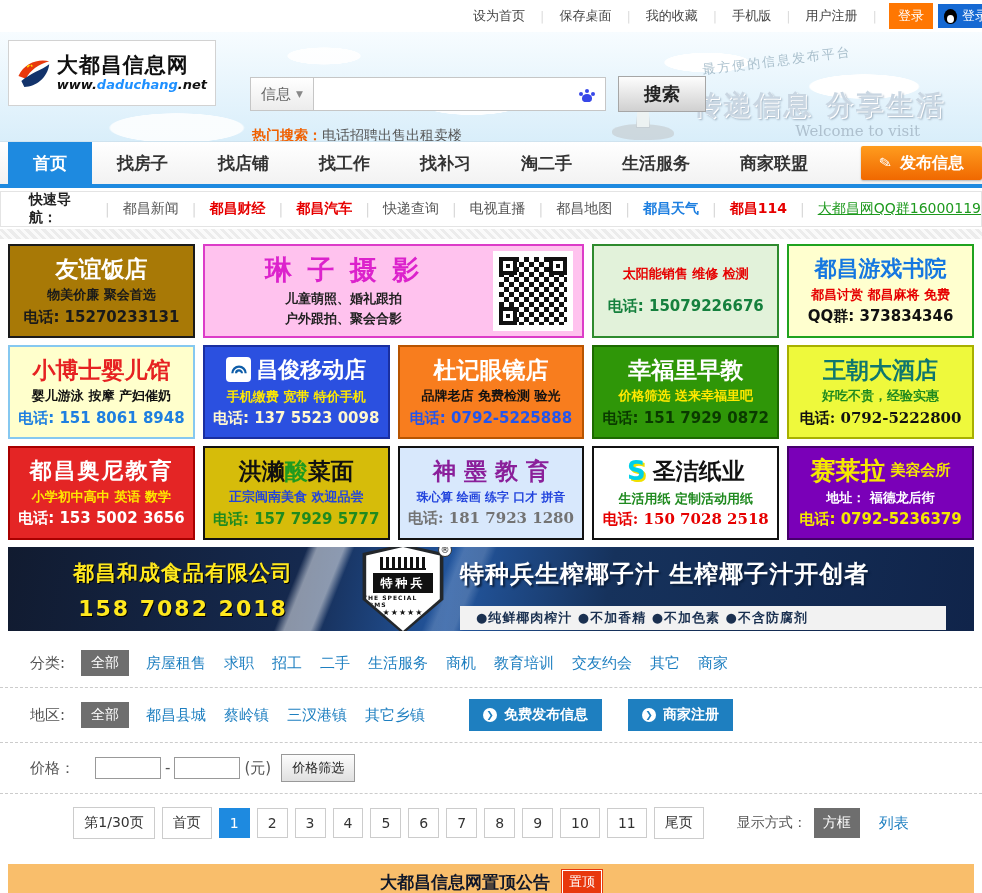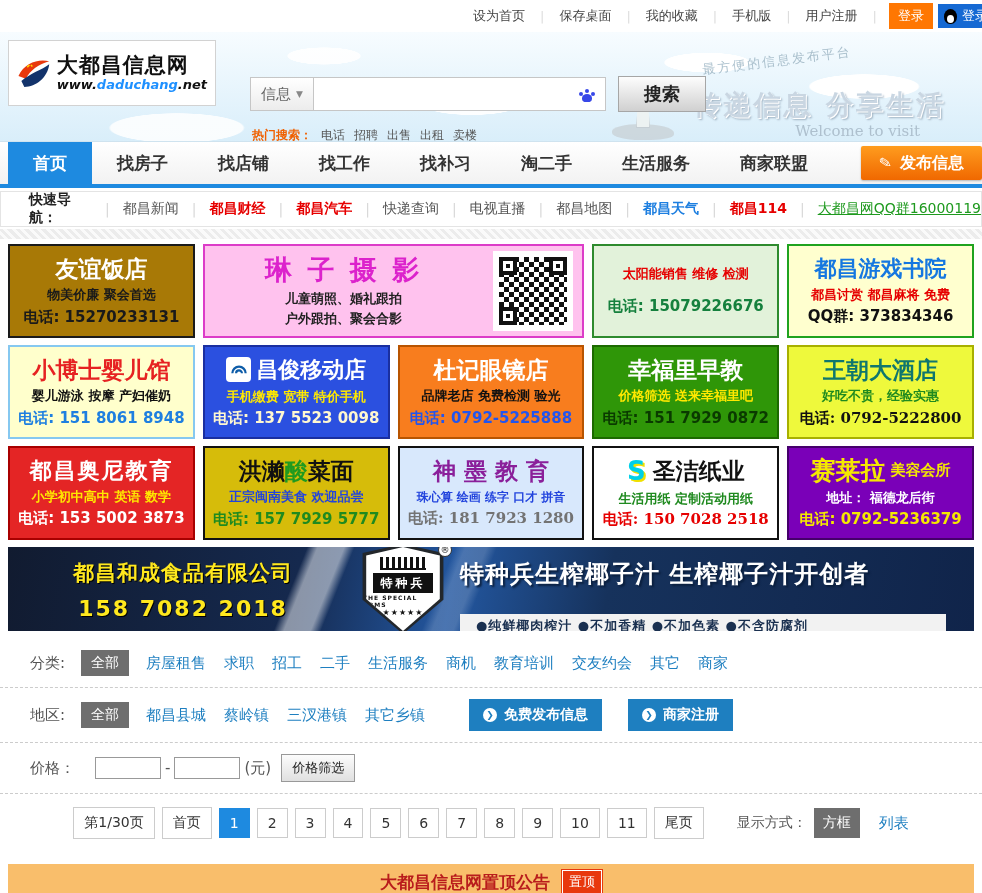--- a/index.html
+++ b/index.html
@@ -34,21 +34,21 @@
   .site-url .mid { color:#1E90FF; }
   .search-row { position:absolute; left:250px; top:44px; display:flex; align-items:center; }
   .search-cat { width:64px; height:34px; border:1px solid #C6C6C6; background:linear-gradient(#fff,#ECECEC); color:#666; font-size:15px; display:flex; align-items:center; justify-content:center; gap:5px; cursor:pointer; }
   .search-cat .caret { font-size:9px; color:#888; }
   .search-input { width:292px; height:34px; border:1px solid #C6C6C6; border-left:none; background:#fff; position:relative; }
   .search-input input { width:100%; height:100%; border:none; outline:none; padding:0 34px 0 8px; font-size:14px; background:transparent; }
   .paw { position:absolute; right:10px; top:11px; width:16px; height:13px; }
   .paw::before { content:""; position:absolute; bottom:0; left:3px; width:10px; height:8px; background:#3848E8; border-radius:50% 50% 42% 42%; }
   .paw::after { content:""; position:absolute; top:3px; left:0; width:4px; height:4px; border-radius:50%; background:#3848E8; box-shadow:6px -3px 0 #3848E8, 12px 0 0 #3848E8; }
   .search-btn { width:88px; height:36px; margin-left:12px; background:linear-gradient(#FDFDFD,#D0D0D0); border:1px solid #A6A6A6; font-size:18px; font-weight:700; color:#222; cursor:pointer; }
-  .hot-row { position:absolute; left:252px; top:95px; font-size:12px; color:#555; display:flex; gap:9px; }
+  .hot-row { position:absolute; left:252px; top:95px; font-size:14px; color:#555; display:flex; }
   .hot-label { color:#F06000; font-weight:700; }
   .hot-link { cursor:pointer; }
 
   .slogan-small { position:absolute; right:130px; top:20px; color:#A9BFCC; font-size:13px; letter-spacing:2px; transform:rotate(-7deg); }
   .slogan-big { position:absolute; right:36px; top:55px; font-size:27px; font-weight:900; letter-spacing:3px; color:#C9D6E2; text-shadow:1px 1px 0 #fff, 2px 2px 2px #9FB2C2; }
   .slogan-en { position:absolute; right:62px; top:90px; font-family:"DejaVu Serif","Liberation Serif",serif; font-size:15px; color:#AEC0CE; }
   .lighthouse { position:absolute; left:608px; top:48px; width:70px; height:60px; opacity:.65; }
   .lh-tower { position:absolute; left:28px; top:8px; width:14px; height:40px; background:#F4F4EE; border:1px solid #B9BDC0; clip-path:polygon(22% 0,78% 0,100% 100%,0 100%); }
   .lh-dome { position:absolute; left:30px; top:2px; width:10px; height:7px; background:#DADEE0; border-radius:50% 50% 0 0; }
   .lh-rock { position:absolute; left:4px; top:44px; width:62px; height:16px; background:#C6CCD0; border-radius:50% 60% 40% 50%; }
@@ -103,21 +103,21 @@
   .shield { position:absolute; left:352px; top:-3px; width:86px; height:90px; z-index:2; }
   .shield-outer { position:absolute; inset:0; background:#23272B; clip-path:polygon(50% 0%,97% 10%,97% 62%,50% 100%,3% 62%,3% 10%); }
   .shield-inner { position:absolute; inset:3px; background:#fff; clip-path:polygon(50% 0%,96% 10%,96% 62%,50% 100%,4% 62%,4% 10%); display:flex; flex-direction:column; align-items:center; padding-top:10px; }
   .figs { width:46px; height:13px; background:repeating-linear-gradient(90deg,#111 0 3px,transparent 3px 6px); border-bottom:2px solid #111; }
   .sband { background:#111; color:#fff; font-size:12px; font-weight:900; letter-spacing:3px; width:74%; text-align:center; padding:2px 0 1px; margin-top:3px; }
   .sarms { font-size:6px; color:#111; letter-spacing:1px; margin-top:1px; font-weight:700; }
   .sstars { font-size:8px; color:#111; letter-spacing:1px; }
   .reg-mark { position:absolute; right:-6px; top:-1px; width:14px; height:14px; border-radius:50%; background:#fff; color:#111; font-size:9px; display:flex; align-items:center; justify-content:center; border:1px solid #333; }
   .banner-right { position:absolute; left:452px; right:8px; top:11px; }
   .b-headline { font-size:24px; font-weight:900; white-space:nowrap; letter-spacing:1px; text-shadow:2px 2px 2px #0A1E3C; }
-  .b-subline { margin-top:24px; background:#F2F2F2; color:#1A3050; font-size:13px; font-weight:700; padding:3px 8px 3px 16px; width:96%; letter-spacing:1px; }
+  .b-subline { margin-top:16px; background:#F2F2F2; color:#1A3050; font-size:13px; font-weight:700; padding:3px 8px 3px 16px; width:96%; letter-spacing:1px; }
 
   
   .frow { display:flex; align-items:center; padding:11px 0 11px 30px; border-bottom:1px dashed #CCC; font-size:15px; }
   .flabel { color:#555; margin-right:16px; white-space:nowrap; }
   .fall { background:#6E6E6E; color:#fff; padding:4px 10px; margin-right:17px; font-size:14px; cursor:pointer; }
   .flink { color:#1E7FC0; margin-right:18px; cursor:pointer; white-space:nowrap; }
   .fbtn { background:#1E7FC0; color:#fff; font-size:14px; font-weight:700; padding:7px 14px; margin-left:26px; display:inline-flex; align-items:center; gap:7px; cursor:pointer; }
   .fbtn-icon { width:14px; height:14px; border-radius:50%; background:#fff; color:#1E7FC0; font-size:9px; font-weight:900; display:flex; align-items:center; justify-content:center; }
   .pinput { width:66px; height:22px; border:1px solid #999; margin:0 4px; }
   .pdash { color:#555; }
@@ -127,21 +127,21 @@
   
   .pagerow { display:flex; align-items:center; justify-content:center; gap:7px; padding:13px 0 15px; font-size:14px; }
   .pbox { border:1px solid #CCC; padding:6px 10px; color:#333; background:#fff; cursor:pointer; white-space:nowrap; }
   .pbox.active { background:#1E8AE0; border-color:#1E8AE0; color:#fff; }
   .disp-label { color:#555; margin-left:26px; }
   .disp-box { background:#6E6E6E; color:#fff; padding:6px 9px; cursor:pointer; }
   .disp-list { color:#1E7FC0; margin-left:12px; font-size:15px; cursor:pointer; }
 
   
   .announce { margin:10px 8px 0; height:36px; background:#F9BE6B; display:flex; align-items:center; justify-content:center; gap:12px; cursor:pointer; }
-  .announce-text { font-size:17px; font-weight:900; color:#b91c1c; }
+  .announce-text { font-size:17px; font-weight:900; color:#0f172a; }
   .announce-badge { background:#E8380D; color:#fff; font-size:13px; padding:2px 6px; border:1px solid #fff; box-shadow:0 0 0 1px #E8380D; }
 </style>
 </head>
 <body>
 
 <div class="page">
 
   <div class="topbar">
     <span class="toplink">设为首页</span>
       <span class="tsep">|</span>
@@ -312,21 +312,21 @@
 
     <div class="ad" style="background-color: rgb(238, 249, 60); border-color: rgb(168, 176, 0);">
       <div class="ad-title serif" style="color: #0f766e;">王朝大酒店</div>
       <div class="ad-l2" style="color: rgb(31, 138, 31);">好吃不贵，经验实惠</div>
       <div class="ad-l3 serif" style="color: rgb(17, 17, 17);">电话: 0792-5222800</div>
     </div>
 
     <div class="ad" style="background-color: rgb(228, 37, 37); border-color: rgb(168, 0, 0);">
       <div class="ad-title" style="font-size: 22px; letter-spacing: 2px; color: #ffffff;">都昌奥尼教育</div>
       <div class="ad-l2" style="color: rgb(255, 232, 0);">小学初中高中 英语 数学</div>
-      <div class="ad-l3" style="color: rgb(255, 255, 255);">电话: 153 5002 3873</div>
+      <div class="ad-l3" style="color: rgb(255, 255, 255);">电话: 153 5002 3656</div>
     </div>
 
     <div class="ad" style="background-color: rgb(214, 188, 10); border-color: rgb(17, 17, 17);">
       <div class="ad-title" style="color: rgb(17, 17, 17);">
         <span>洪濑</span><span style="color: rgb(31, 154, 31);">酸</span><span>菜面</span>
       </div>
       <div class="ad-l2" style="color: rgb(34, 68, 221);">正宗闽南美食 欢迎品尝</div>
       <div class="ad-l3" style="color: rgb(31, 138, 31);">电话: 157 7929 5777</div>
     </div>
 

